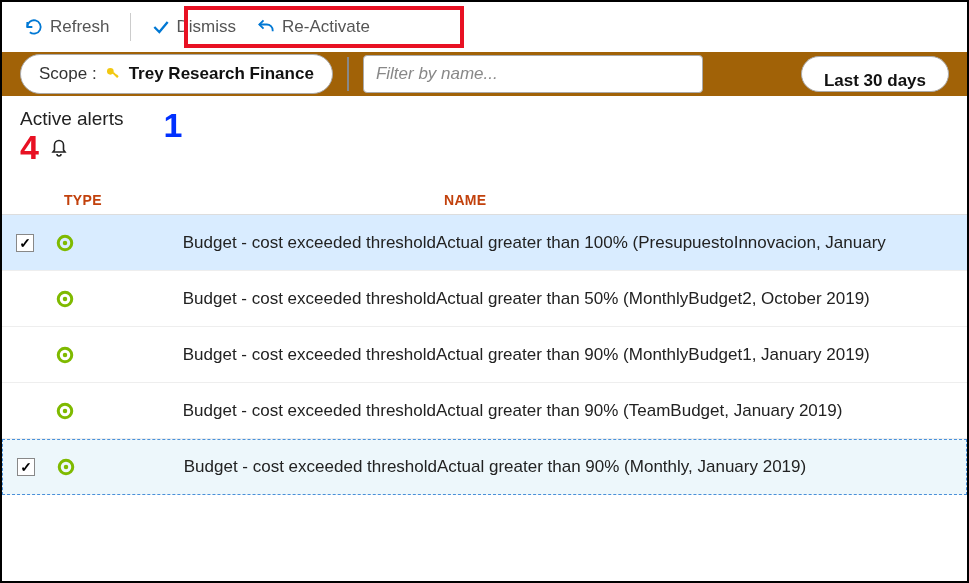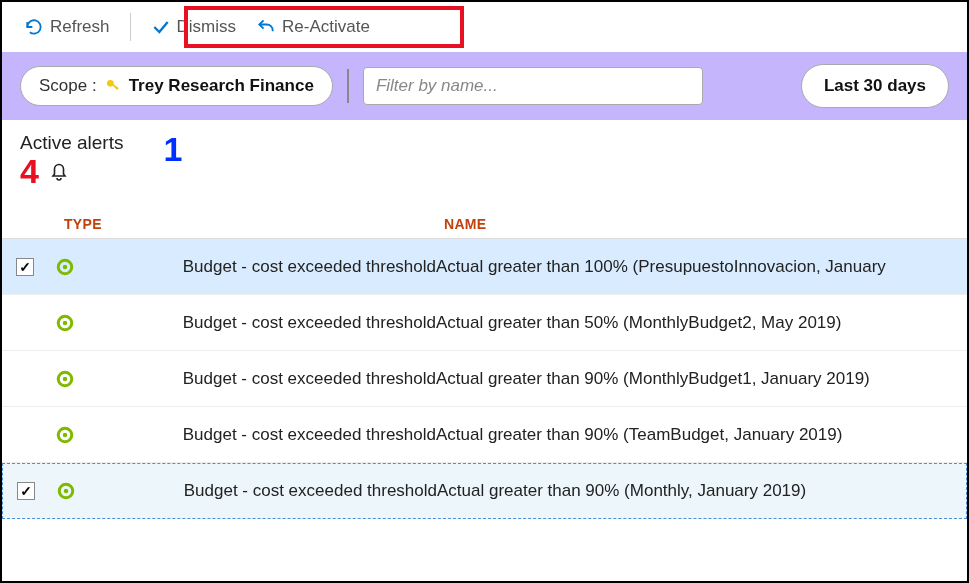--- a/index.html
+++ b/index.html
@@ -44,22 +44,22 @@
       display: inline-flex;
       align-items: center;
       justify-content: center;
     }
     .highlight-box {
       position: absolute;
       border: 4px solid #e81123;
       pointer-events: none;
     }
     .filter-bar {
-      background: #c4b5fd;
-      padding: 12px 18px;
+      background: #a16207;
+      padding: 2px 18px;
       display: flex;
       align-items: center;
       gap: 14px;
     }
     .scope-pill {
       background: #fff;
       border: 1px solid #aaa;
       border-radius: 22px;
       display: flex;
       align-items: center;
@@ -99,27 +99,27 @@
       color: #888;
       font-style: italic;
     }
     .spacer {
       flex: 1;
     }
     .days-pill {
       background: #fff;
       border: 1px solid #aaa;
       border-radius: 22px;
-      height: 44px;
+      height: 36px;
       padding: 0 22px;
       font-size: 17px;
       font-weight: 700;
       color: #111;
       display: flex;
-      align-items: center;
+      align-items: flex-end;
     }
     .counts {
       display: flex;
       padding: 12px 18px 6px;
       gap: 40px;
     }
     .count-block {
       display: flex;
       flex-direction: column;
     }
@@ -319,21 +319,21 @@
       <div class="row-checkbox"></div>
       <div class="type-cell">
         <span class="icon budget-icon">
           <svg width="18" height="18" viewBox="0 0 24 24">
             <circle cx="12" cy="12" r="9" fill="none" stroke="#7fba00" stroke-width="4"></circle>
             <circle cx="12" cy="12" r="3" fill="#7fba00"></circle>
           </svg>
         </span>
         <span>Budget - cost exceeded threshold</span>
       </div>
-      <div class="name-cell">Actual greater than 50% (MonthlyBudget2, May 2019)</div>
+      <div class="name-cell">Actual greater than 50% (MonthlyBudget2, October 2019)</div>
     </div>
     <div class="row">
       <div class="row-checkbox"></div>
       <div class="type-cell">
         <span class="icon budget-icon">
           <svg width="18" height="18" viewBox="0 0 24 24">
             <circle cx="12" cy="12" r="9" fill="none" stroke="#7fba00" stroke-width="4"></circle>
             <circle cx="12" cy="12" r="3" fill="#7fba00"></circle>
           </svg>
         </span>

